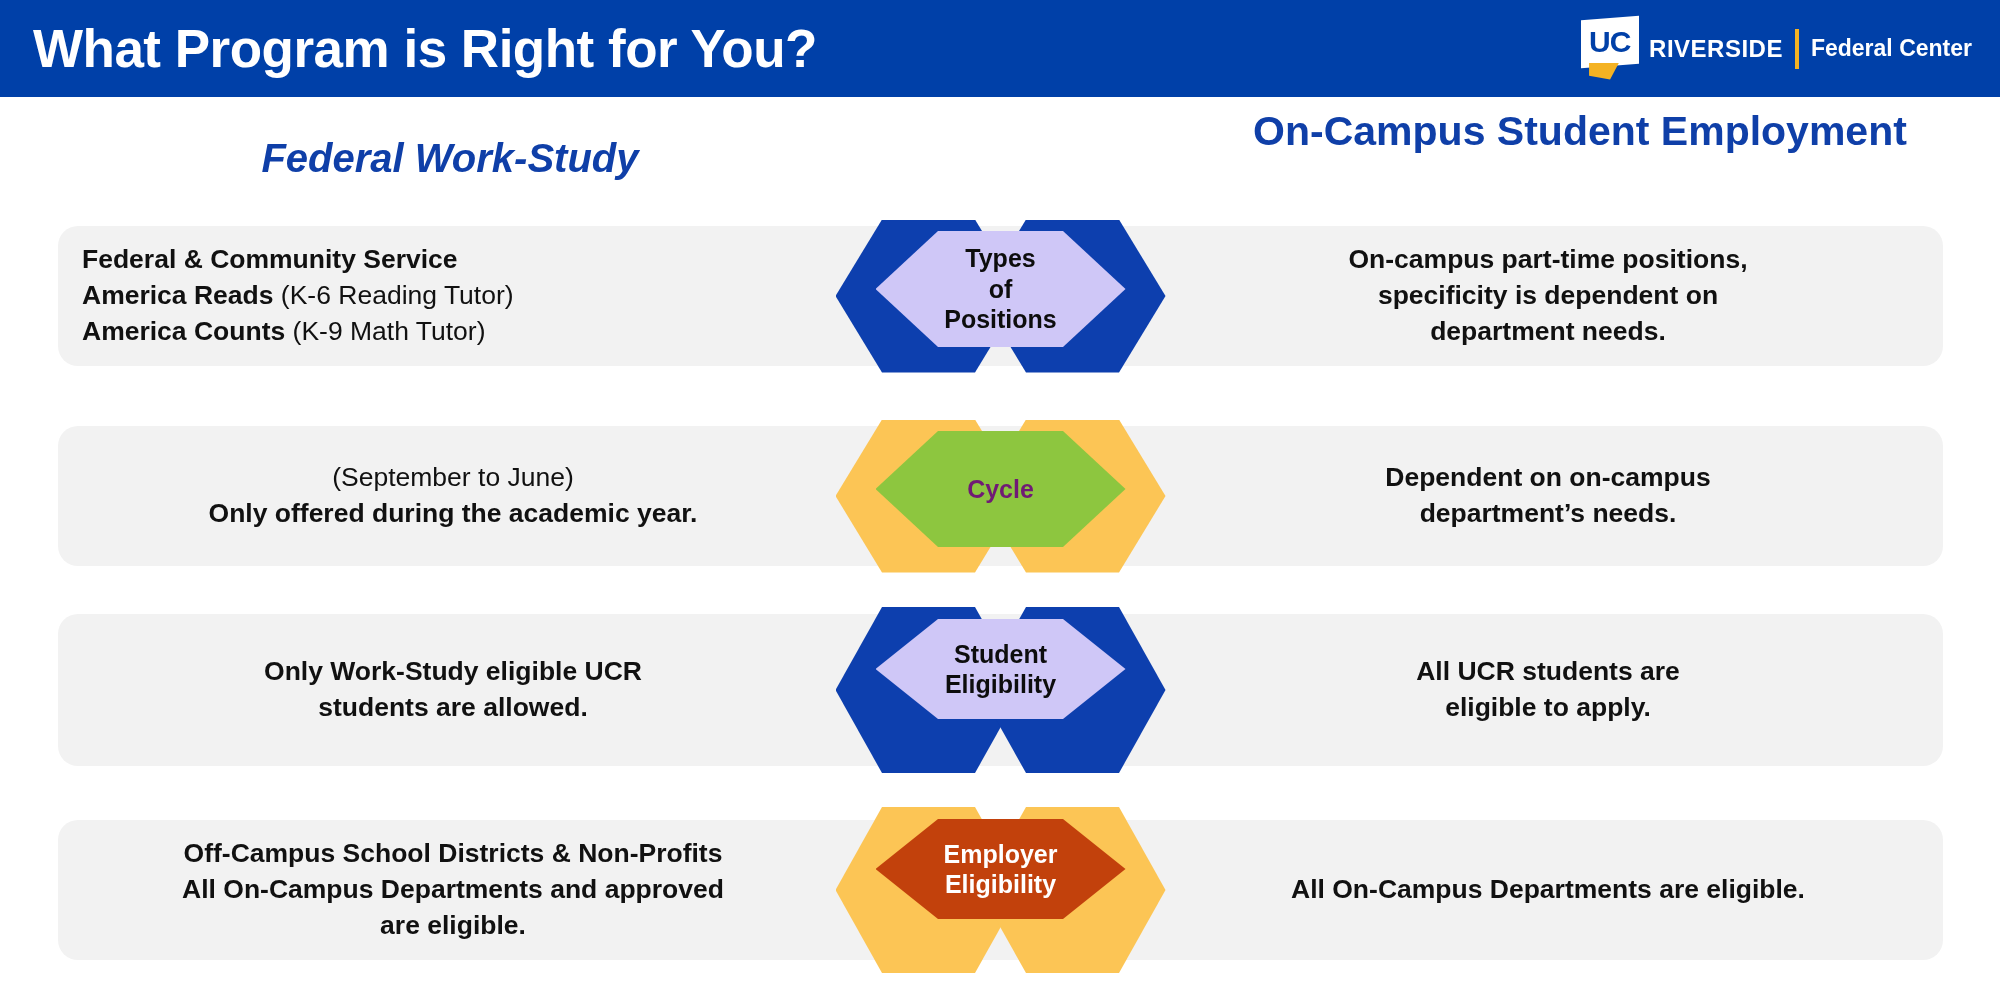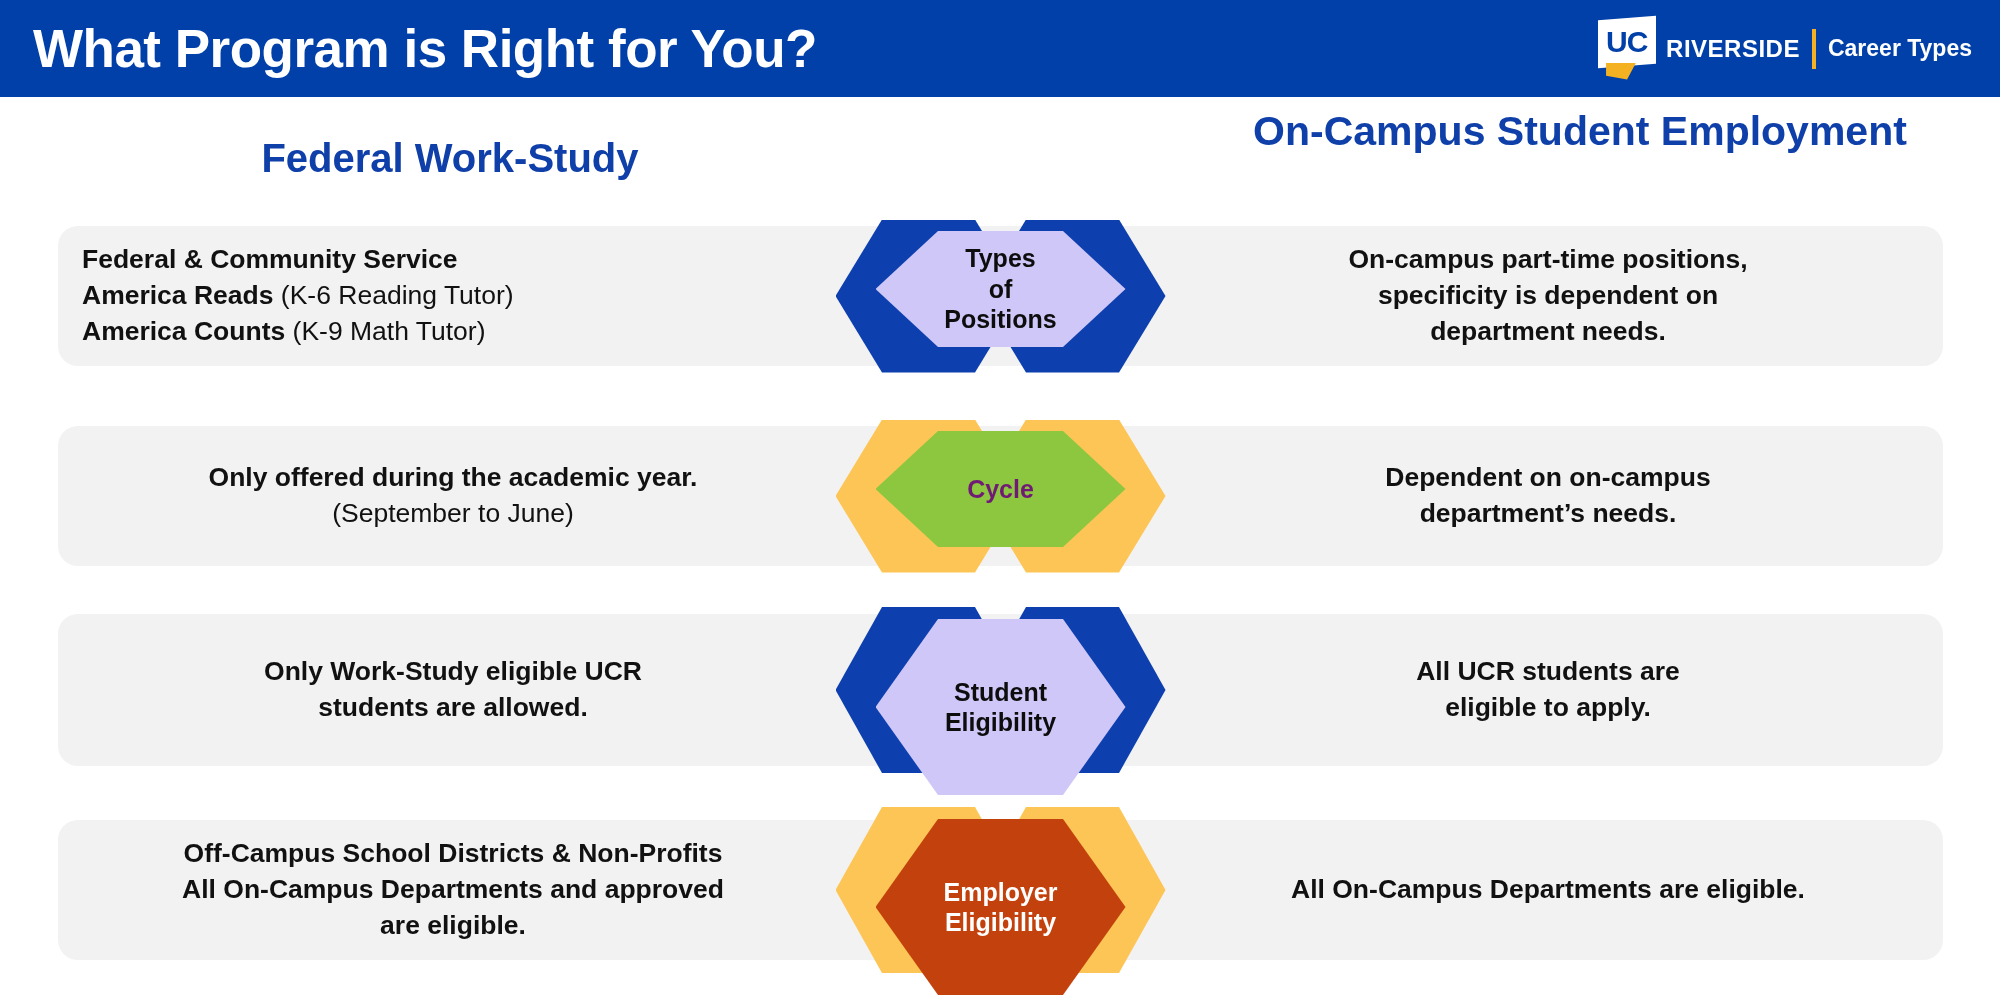--- a/index.html
+++ b/index.html
@@ -51,21 +51,21 @@
   .logo-career { color:#ffffff; font-size:23px; font-weight:bold; white-space:nowrap; line-height:1; }
 
   
   .col-head {
     position:absolute;
     color:#0F3FA8;
     font-weight:bold;
     text-align:center;
     line-height:1.18;
   }
-  #col-head-left { left:140px; top:135px; width:620px; font-size:40px; }
+  #col-head-left { left:140px; top:135px; width:620px; font-size:40px;font-style:italic; }
   #col-head-right { left:1230px; top:107px; width:700px; font-size:41px; }
 
   
   .row { position:absolute; left:58px; width:1885px; }
   .panel {
     position:absolute; left:0; top:0; width:1885px; height:100%;
     background:#F2F2F2; border-radius:20px;
   }
   #row-1 { top:226px; height:140px; }
   #row-2 { top:426px; height:140px; }
@@ -103,39 +103,39 @@
   .hex-outer { width:186px; height:153px; margin-top:-76.5px; }
   .hex-outer.a { left:0px; }
   .hex-outer.b { right:0px; }
   .hex-inner {
     left:50%; width:250px; height:116px;
     margin-left:-125px; margin-top:-65px;
     display:flex; flex-direction:column; align-items:center; justify-content:center;
     font-weight:bold; font-size:25px; line-height:1.22; text-align:center; z-index:2;
   }
   .badge.tall .hex-outer { height:166px; margin-top:-83px; }
-  .badge.tall .hex-inner { height:176px; margin-top:-71px; }
+  .badge.tall .hex-inner { height:100px; margin-top:-71px; }
 </style>
 </head>
 <body>
 
 <div class="page">
 
   <div class="header" style="background: rgb(0, 64, 168);">
     <div class="header-title">What Program is Right for You?</div>
     <div class="logo-wrap">
       <div class="logo-mark">
         <div class="logo-plate">
           <span class="logo-uc">UC</span>
         </div>
         <div class="logo-tab"></div>
       </div>
       <div class="logo-riverside">RIVERSIDE</div>
       <div class="logo-bar"></div>
-      <div class="logo-career">Career Types</div>
+      <div class="logo-career">Federal Center</div>
     </div>
   </div>
 
   <div class="col-head" id="col-head-left" style="color: rgb(15, 63, 168);">Federal Work-Study</div>
   <div class="col-head" id="col-head-right" style="color: rgb(15, 63, 168);">On-Campus Student Employment</div>
 
   <div class="row" id="row-1">
     <div class="panel" style="background: rgb(242, 242, 242);"></div>
     <div class="cell left lead">
       <div><b>Federal &amp; Community Service</b></div>
@@ -155,22 +155,22 @@
     <div class="cell right">
       <div><b>On-campus part-time positions,</b></div>
       <div><b>specificity is dependent on</b></div>
       <div><b>department needs.</b></div>
     </div>
   </div>
 
   <div class="row" id="row-2">
     <div class="panel" style="background: rgb(242, 242, 242);"></div>
     <div class="cell left">
+      <div><span class="reg">(September to June)</span></div>
       <div><b>Only offered during the academic year.</b></div>
-      <div><span class="reg">(September to June)</span></div>
     </div>
     <div class="badge">
       <div class="hex-outer a" style="background: rgb(252, 197, 85);"></div>
       <div class="hex-outer b" style="background: rgb(252, 197, 85);"></div>
       <div class="hex-inner" style="background: rgb(141, 198, 63); color: #701a75;">
         <span>Cycle</span>
       </div>
     </div>
     <div class="cell right">
       <div><b>Dependent on on-campus</b></div>

